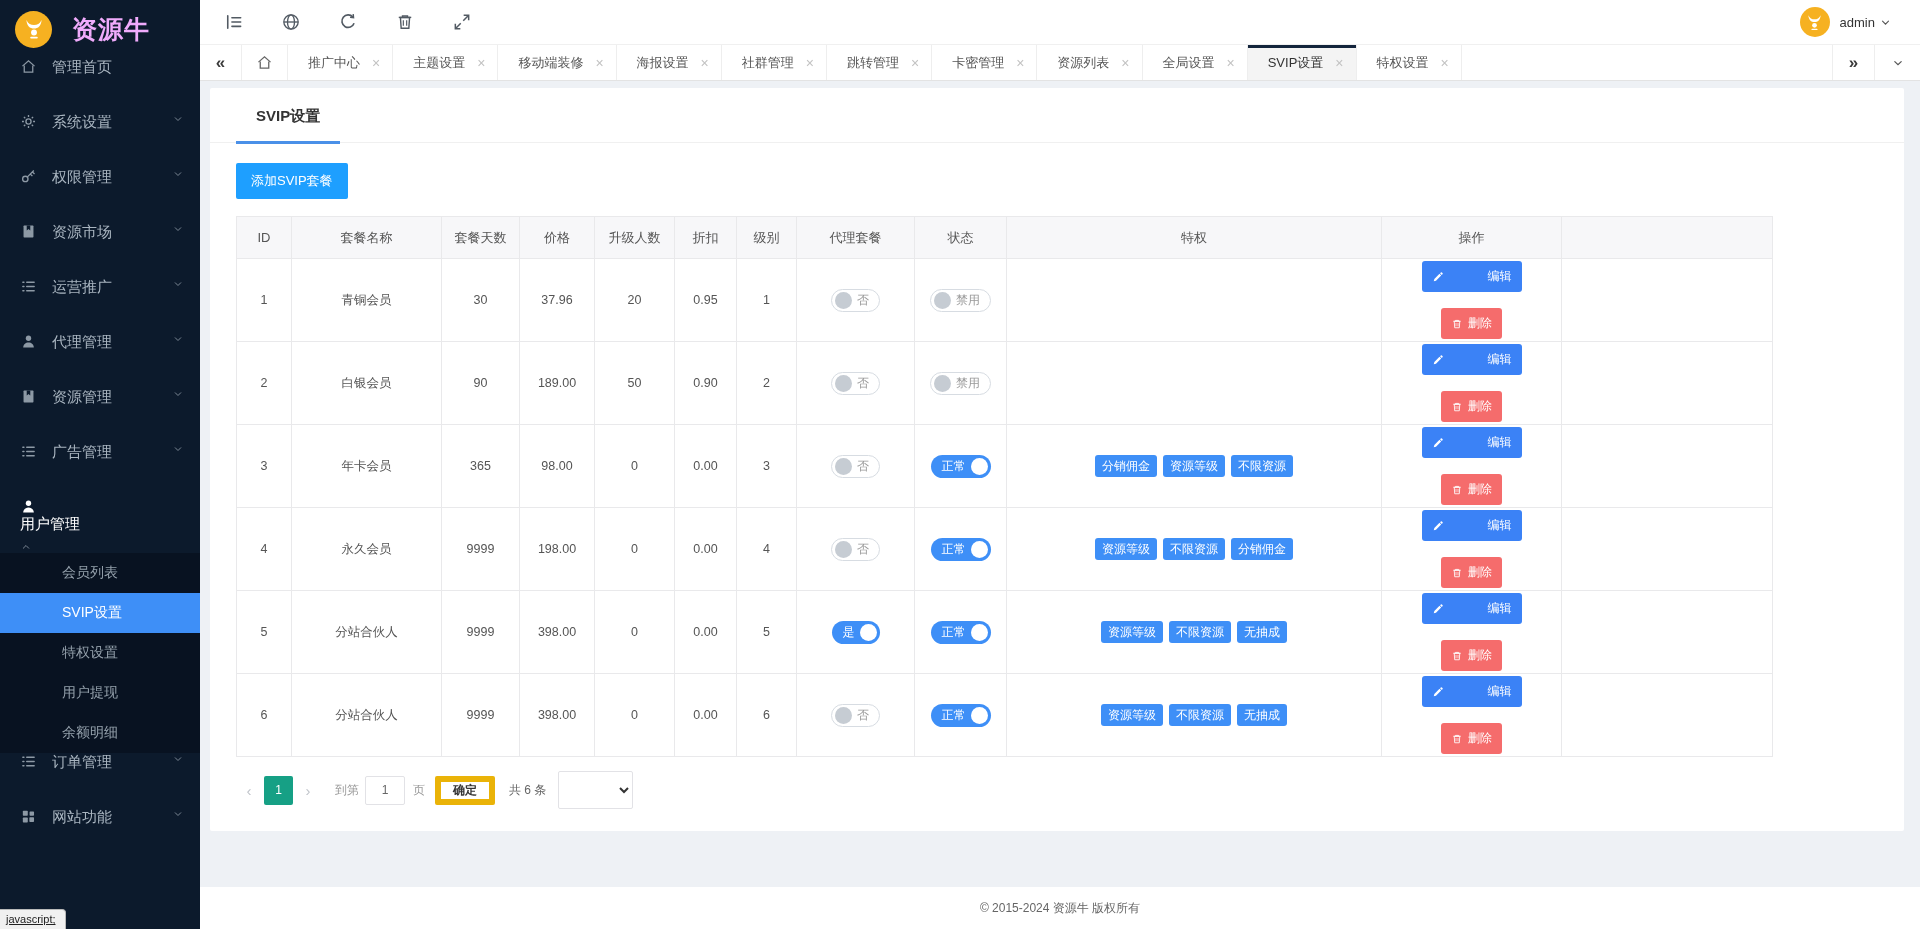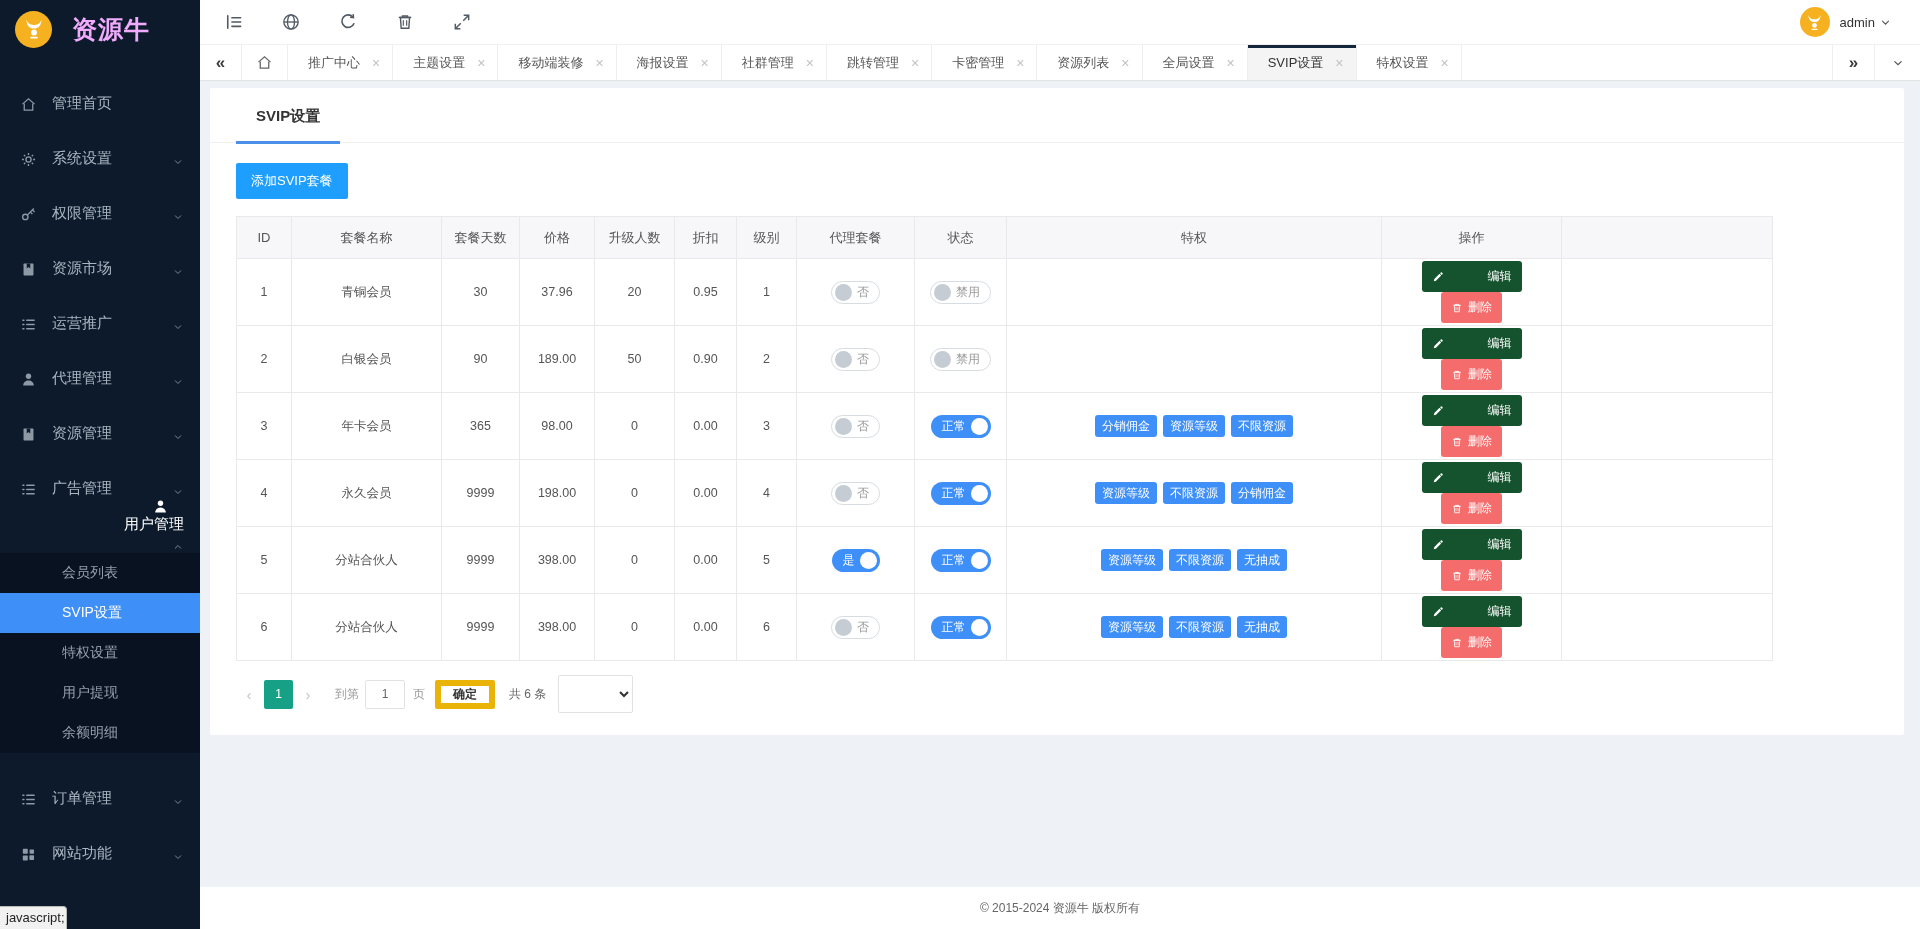--- a/index.html
+++ b/index.html
@@ -9,21 +9,21 @@
 
   
   .sidebar { width: 200px; height: 929px; background: #0c1a2c; flex: 0 0 200px;
     display: flex; flex-direction: column; position: relative; }
   .logo-row { height: 58px; display: flex; align-items: center; padding-left: 15px; flex: 0 0 58px; }
   .logo-circle { width: 37px; height: 37px; border-radius: 50%; background: #f6b121;
     display: flex; align-items: center; justify-content: center; }
   .logo-circle svg { width: 26px; height: 26px; }
   .brand-text { color: #f0abfc; font-size: 25px; font-weight: bold; margin-left: 20px; letter-spacing: 1px; }
   .menu { flex: 1; overflow: hidden; }
-  .menu-item { height: 55px; display: flex; align-items: flex-end; padding: 0 16px 0 20px;
+  .menu-item { height: 55px; display: flex; align-items: flex-start; padding: 0 16px 0 20px;
     color: #a9b5c0; font-size: 15px; cursor: pointer; }
   .menu-item .icon { width: 17px; height: 17px; margin-right: 15px; color: #8d99a5; }
   .menu-item.open { color: #ffffff; flex-direction: column; }
   .menu-item.open .icon { color: #ffffff; }
   .mi-label { flex: 1; }
   .mi-arrow { width: 12px; height: 12px; color: #7b8794; }
   .mi-arrow.up { transform: rotate(180deg); }
   .mi-arrow svg, .menu-item .icon svg { width: 100%; height: 100%; display: block; }
   .submenu { background: #081221; }
   .submenu-item { height: 40px; display: flex; align-items: center; padding-left: 62px;
@@ -90,22 +90,22 @@
   .toggle.off .dot { width: 17px; height: 17px; border-radius: 50%; background: #c6ccd3; }
   .toggle.off .t-label { margin: 0 7px 0 5px; }
   .toggle.on { background: #3e8ff7; color: #fff; justify-content: space-between; }
   .toggle.on .dot { width: 17px; height: 17px; border-radius: 50%; background: #fff; }
   .toggle.on .t-label { margin: 0 5px 0 8px; }
   .act-btn { display: inline-flex; align-items: center; gap: 5px; border: none; color: #fff;
     font-size: 12px; padding: 7px 10px; border-radius: 3px; cursor: pointer; margin: 0 5px;
     font-family: inherit; }
   .act-btn .icon { width: 12px; height: 12px; }
   .act-btn .icon svg { width: 100%; height: 100%; display: block; }
-  .act-btn.edit { background: #14532d; gap: 44px; }
-  .act-btn.del { background: #f56c6c; }
+  .act-btn.edit { background: #3b82f6; gap: 44px; }
+  .act-btn.del { background: #f56c6c; margin-top: 16px; }
 
   
   .pager { margin-top: 14px; display: flex; align-items: center; font-size: 12px; color: #999; }
   .pg-arrow { width: 26px; height: 28px; display: flex; align-items: center; justify-content: center;
     color: #c0c4ca; font-size: 15px; cursor: pointer; }
   .pg-num { width: 29px; height: 29px; background: #16a085; color: #fff; display: flex;
     align-items: center; justify-content: center; border-radius: 2px; font-size: 12px;
     margin: 0 2px; cursor: pointer; }
   .pg-goto-label { margin: 0 6px 0 14px; color: #999; }
   .pg-input { width: 40px; height: 29px; border: 1px solid #e2e2e6; border-radius: 2px;
@@ -118,22 +118,22 @@
   .pg-size { height: 29px; border: 1px solid #e2e2e6; border-radius: 2px; font-size: 12px;
     color: #333; padding: 18px 4px; outline: none; background: #fff; font-family: inherit; }
 
   
   .footer { height: 42px; background: #fff; display: flex; align-items: center;
     justify-content: center; font-size: 12px; color: #666; flex: 0 0 42px; }
 
   
   .status-tip { position: fixed; left: 0; bottom: 0; background: #f1f1f1;
     border: 1px solid #b9b9b9; border-left: none; border-bottom: none;
-    border-top-right-radius: 4px; padding: 3px 1px 4px 6px; font-size: 13px; color: #222;
-    z-index: 99; }
+    border-top-right-radius: 4px; padding: 3px 9px 4px 6px; font-size: 11px; color: #222;
+    z-index: 99; text-decoration: underline; }
 </style>
 </head>
 <body>
 
 <aside class="sidebar">
   <div class="logo-row">
     <span class="logo-circle">
         <svg viewBox="0 0 24 24">
           <path d="M5 3.6c.4 5.4 3.1 7.9 7 7.9s6.6-2.5 7-7.9c-1.7 3.5-4 4.7-7 4.7S6.7 7.1 5 3.6z" fill="#fff"></path>
           <circle cx="12" cy="15.2" r="2.7" fill="#fff"></circle>

